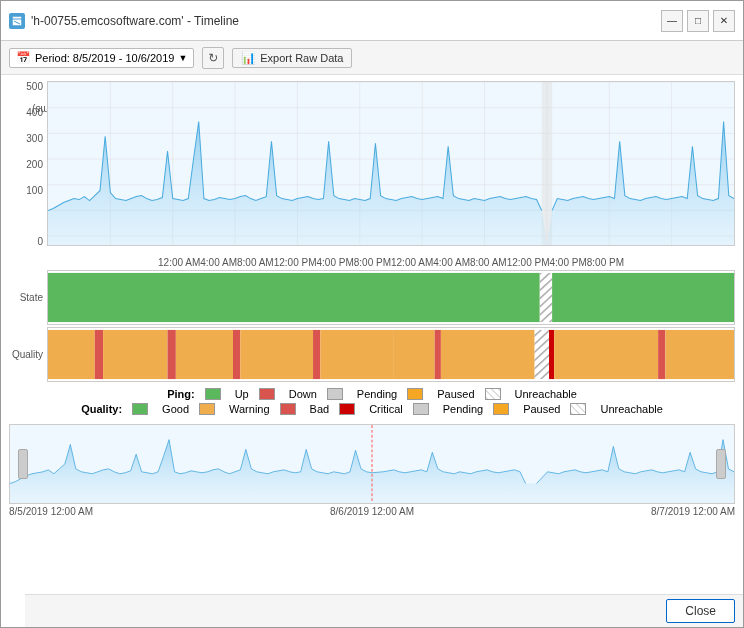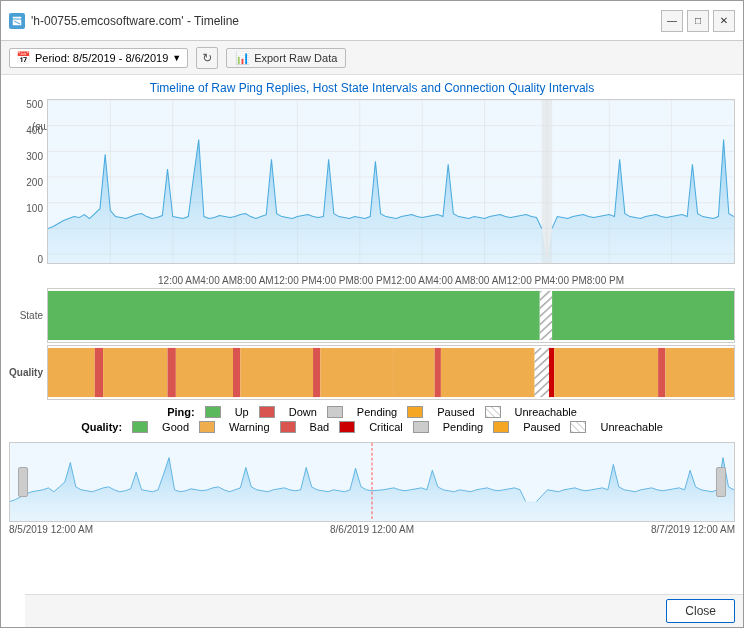--- a/index.html
+++ b/index.html
@@ -284,32 +284,31 @@
     <div class="title-bar-controls">
       <button class="title-btn">—</button>
       <button class="title-btn">□</button>
       <button class="title-btn close-btn">✕</button>
     </div>
   </div>
 
   <div class="toolbar">
     <div class="toolbar-period">
       <span style="font-size:12px;">📅</span>
-      <span>Period: 8/5/2019 - 8/6/2019</span>
+      <span>Period: 8/5/2019 - 10/6/2019</span>
       <span style="font-size:9px;">▼</span>
     </div>
     <button class="refresh-btn">↻</button>
     <button class="export-btn">
       <span style="font-size:12px;">📊</span>
       <span>Export Raw Data</span>
     </button>
   </div>
 
   <div class="content">
-    <div class="chart-title">Timeline of Raw Ping Replies, Host State Intervals and Connection Quality Intervals</div>
 
     <div class="latency-wrapper">
       <div class="latency-y-axis">
         <div style="position:relative; height:165px; width:38px;">
           <div style="position:absolute; right:4px; top:0px; font-size:10px; color:#555;">500</div>
           <div style="position:absolute; right:4px; top:26px; font-size:10px; color:#555;">400</div>
           <div style="position:absolute; right:4px; top:52px; font-size:10px; color:#555;">300</div>
           <div style="position:absolute; right:4px; top:78px; font-size:10px; color:#555;">200</div>
           <div style="position:absolute; right:4px; top:104px; font-size:10px; color:#555;">100</div>
           <div style="position:absolute; right:4px; top:155px; font-size:10px; color:#555;">0</div>
@@ -419,21 +418,21 @@
           <defs>
             <pattern id="hatchPattern" patternUnits="userSpaceOnUse" width="6" height="6" patternTransform="rotate(45)">
               <line x1="0" y1="0" x2="0" y2="6" stroke="#aaa" stroke-width="3"></line>
             </pattern>
           </defs>
         </svg>
       </div>
     </div>
 
     <div class="chart-row">
-      <div style="width:38px; display:flex; align-items:center; justify-content:flex-end; padding-right:4px; font-size:10px; color:#555;font-weight:bold;">Quality</div>
+      <div style="width:38px; display:flex; align-items:center; justify-content:flex-end; padding-right:4px; font-size:10px; color:#555;">Quality</div>
       <div class="quality-chart">
         <svg viewBox="0 0 660 55" preserveAspectRatio="none" width="100%" height="100%">
 
           <rect x="0" y="2" width="45" height="51" fill="#f0ad4e"></rect>
           <rect x="45" y="2" width="8" height="51" fill="#d9534f"></rect>
           <rect x="53" y="2" width="62" height="51" fill="#f0ad4e"></rect>
           <rect x="115" y="2" width="8" height="51" fill="#d9534f"></rect>
           <rect x="123" y="2" width="55" height="51" fill="#f0ad4e"></rect>
           <rect x="178" y="2" width="7" height="51" fill="#d9534f"></rect>
           <rect x="185" y="2" width="70" height="51" fill="#f0ad4e"></rect>

